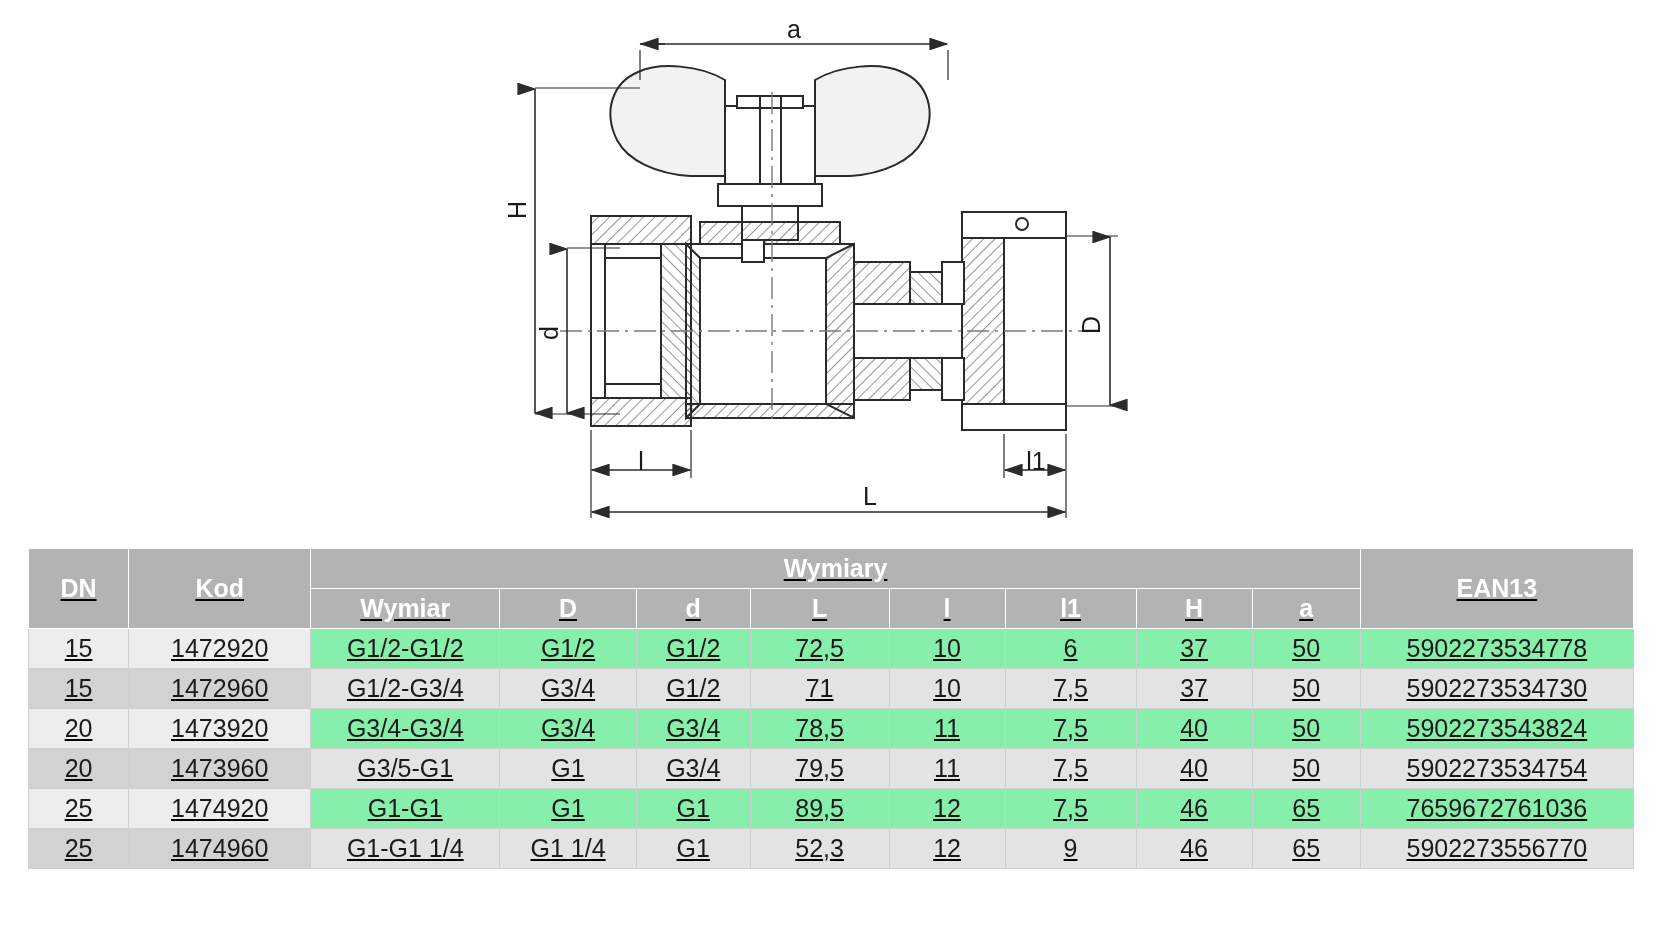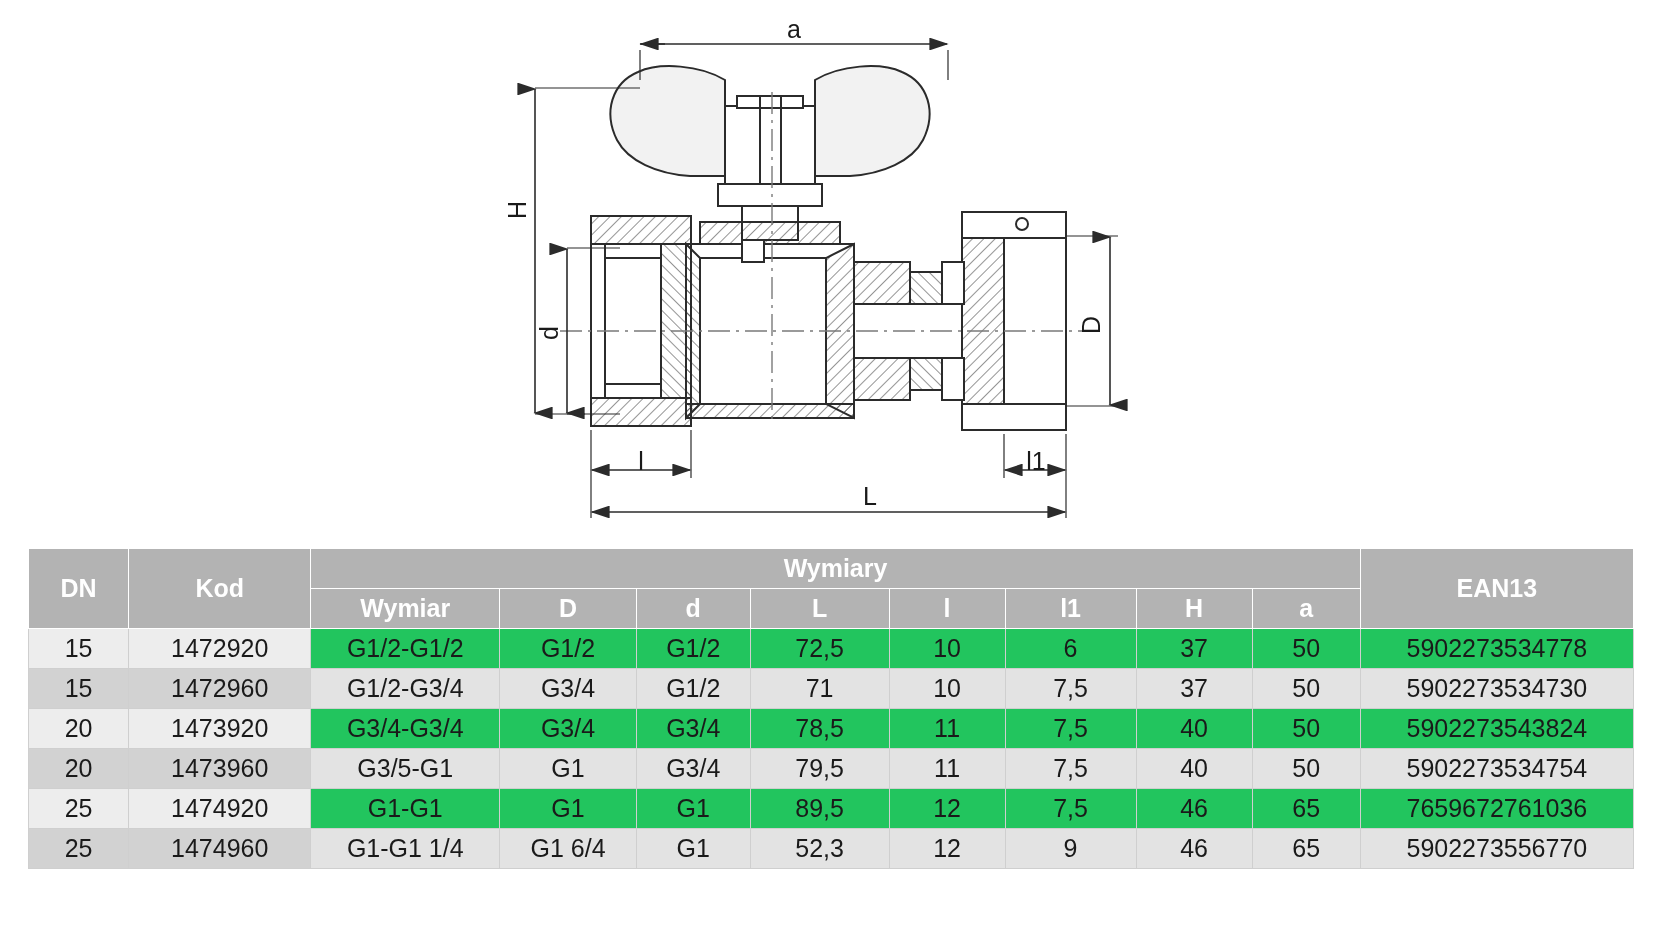--- a/index.html
+++ b/index.html
@@ -31,20 +31,21 @@
   .drawing svg {
     display: block;
   }
 
   
   .table-wrap {
     position: absolute;
     left: 28px;
     top: 548px;
     width: 1606px;
+    text-decoration: underline;
   }
   table.spec {
     border-collapse: collapse;
     width: 1606px;
     table-layout: fixed;
   }
   table.spec th, table.spec td {
     border: 1px solid #ffffff;
     text-align: center;
     font-size: 24px;
@@ -57,21 +58,21 @@
   table.spec thead th {
     background: #b3b3b3;
     font-weight: bold;
     font-size: 25px;
     color: #ffffff;
   }
   table.spec thead th.sub {
     background: #b3b3b3;
   }
   table.spec tbody tr.odd td {
-    background: #22c55e;
+    background: #86efac;
   }
   table.spec tbody tr.even td {
     background: #e3e3e3;
   }
   table.spec tbody td {
     border: 1px solid #cfcfcf;
     font-size: 25px;
   }
   table.spec tbody td.dn,
   table.spec tbody td.kod {
@@ -333,21 +334,21 @@
           <td>12</td>
           <td>7,5</td>
           <td>46</td>
           <td>65</td>
           <td>7659672761036</td>
         </tr>
         <tr class="even">
           <td class="dn">25</td>
           <td class="kod">1474960</td>
           <td>G1-G1 1/4</td>
-          <td>G1 6/4</td>
+          <td>G1 1/4</td>
           <td>G1</td>
           <td>52,3</td>
           <td>12</td>
           <td>9</td>
           <td>46</td>
           <td>65</td>
           <td>5902273556770</td>
         </tr>
       </tbody>
     </table>

